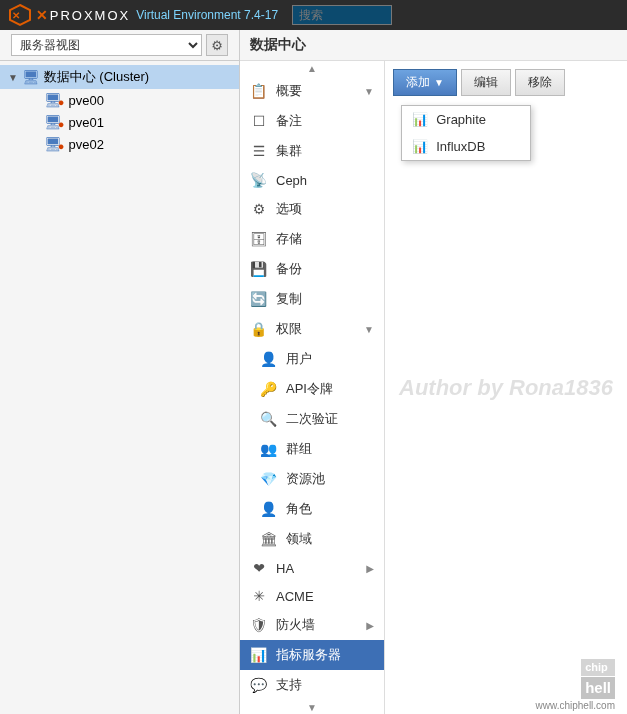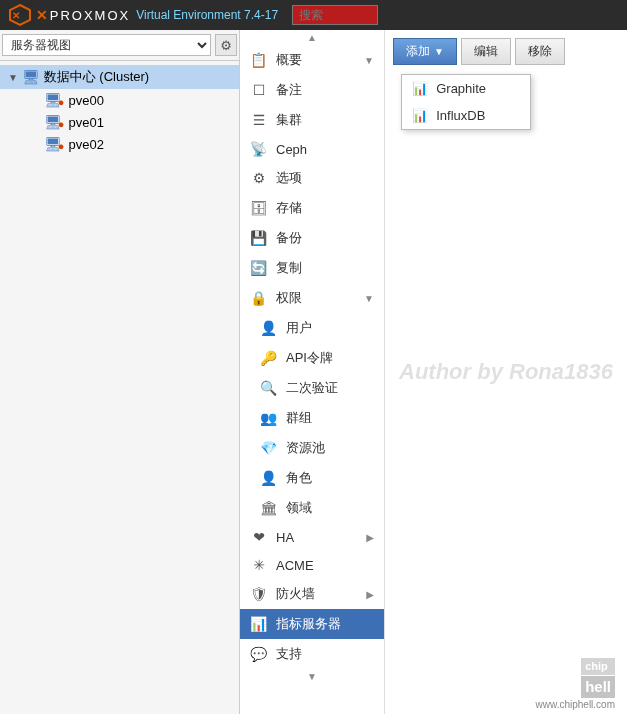--- a/index.html
+++ b/index.html
@@ -17,26 +17,26 @@
     .titlebar {
       background: #2c2c2c;
       height: 30px;
       display: flex;
       align-items: center;
       padding: 0 8px;
       gap: 6px;
     }
     .titlebar-search {
       margin-left: 8px;
-      background: #b91c1c;
+      background: #0c4a6e;
       border: 1px solid #777;
       color: white;
       padding: 2px 6px;
       font-size: 12px;
-      width: 86px;
+      width: 100px;
       outline: none;
     }
 
     
     .main-layout {
       display: flex;
       height: calc(714px - 30px);
     }
 
     
@@ -44,21 +44,21 @@
       width: 240px;
       border-right: 1px solid #ccc;
       background: #f5f5f5;
       display: flex;
       flex-direction: column;
     }
 
     .left-toolbar {
       display: flex;
       align-items: center;
-      padding: 4px 2px;
+      padding: 4px 11px;
       border-bottom: 1px solid #ccc;
       background: #f5f5f5;
       gap: 4px;
     }
     .server-view-select {
       flex: 1;
       font-size: 12px;
       padding: 2px 4px;
       border: 1px solid #bbb;
       background: white;
@@ -337,20 +337,23 @@
       <div class="tree-item level2">
         <span style="width:16px;"></span>
         <span style="font-size:14px; color:#4a7bbf;">🖥</span>
         <span style="color:#d44000; font-size:11px; margin-left:-8px; margin-top:4px;">●</span>
         <span>pve02</span>
       </div>
     </div>
   </div>
 
   <div class="right-panel">
+    <div class="right-header">
+      <span>数据中心</span>
+    </div>
 
     <div class="right-content">
 
       <div class="center-nav">
         <div class="nav-scroll-up">▲</div>
 
         <div class="nav-item">
           <span class="nav-icon">📋</span>
           <span>概要</span>
           <span class="nav-arrow">▼</span>

